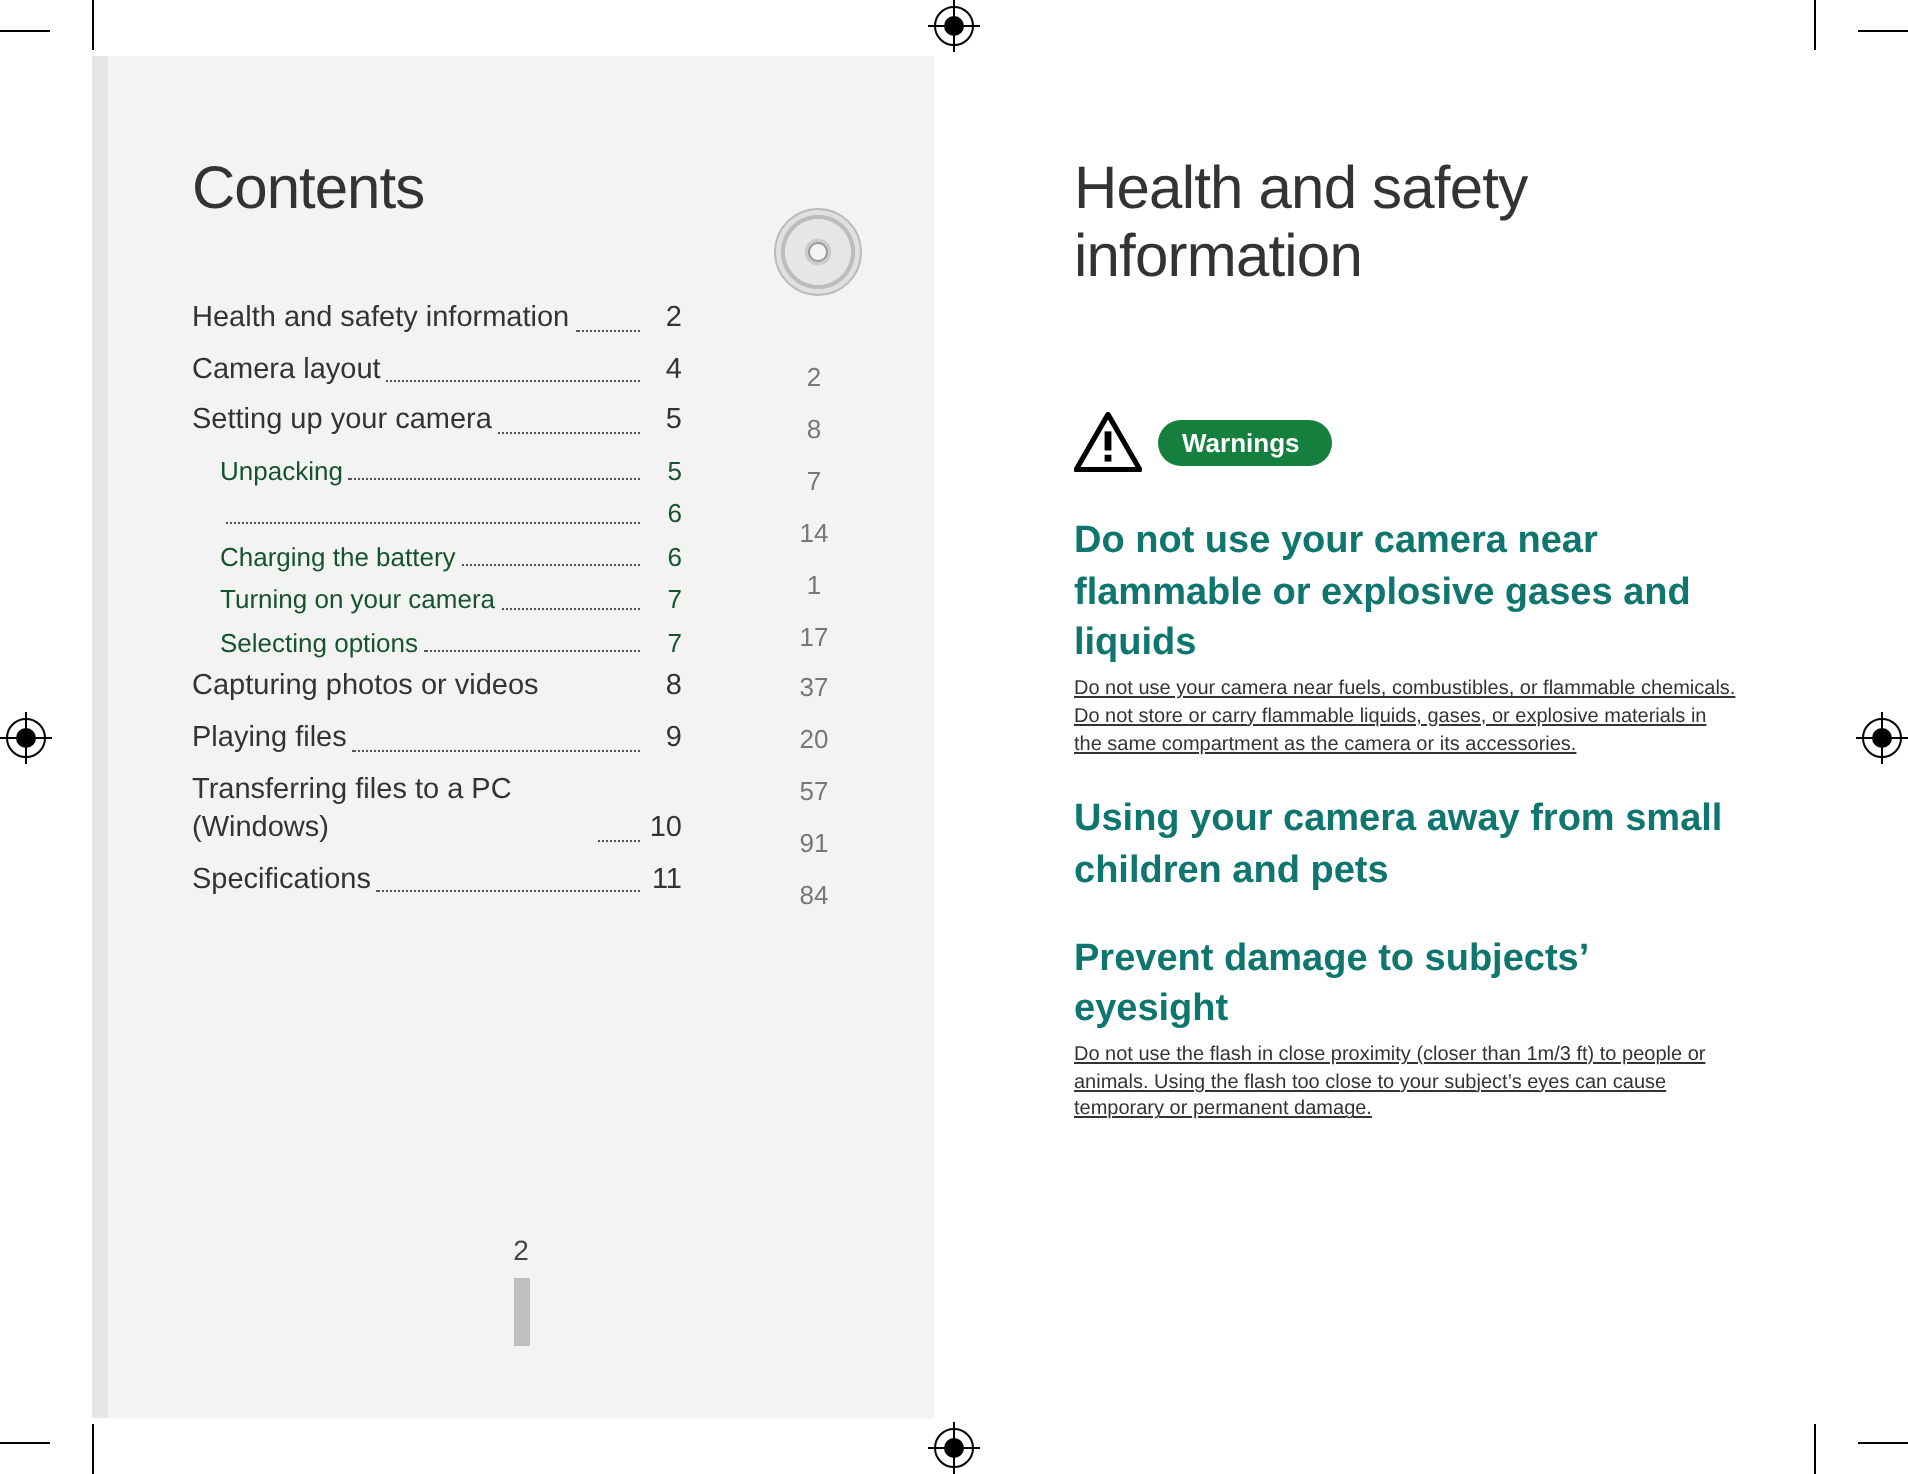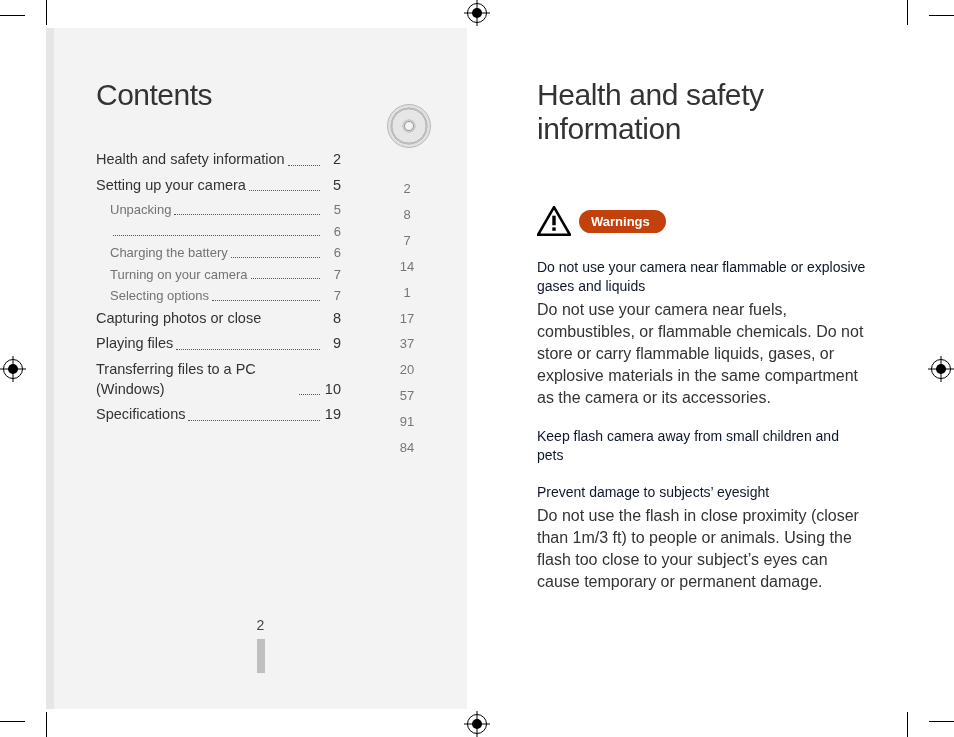--- a/index.html
+++ b/index.html
@@ -82,21 +82,21 @@
     line-height: 1.35;
   }
   .toc .entry .label { flex: 0 1 auto; }
   .toc .entry .leaders {
     flex: 1;
     border-bottom: 1.4px dotted #555555;
     margin: 0 3px 4px 3px;
     min-width: 8px;
   }
   .toc .entry .pg { flex: 0 0 auto; text-align: right; min-width: 18px;}
-  .toc .sub { padding-left: 14px; font-size: 13px; color: #737373;}
+  .toc .sub { padding-left: 14px; font-size: 13px; color: #14532d;}
   .toc .sub .entry { margin-bottom: 4px; }
   .toc .entry.wide .label { max-width: 200px; }
 
   .extra-col {
     position: absolute;
     top: 148px;
     right: 42px;
     width: 36px;
     text-align: center;
     font-size: 13px;
@@ -157,40 +157,41 @@
     display: flex;
     align-items: center;
     gap: 8px;
     margin-bottom: 22px;
   }
   .warn-triangle {
     width: 34px; height: 30px; position: relative;
   }
   .warn-triangle svg { width:100%; height:100%; }
   .warn-pill {
-    background: #c2410c;
+    background: #15803d;
     color: #ffffff;
     font-size: 13px;
     font-weight: bold;
     padding: 4px 16px 4px 12px;
     border-radius: 12px;
   }
 
   .safety-block { margin-bottom: 18px; max-width: 360px;}
   .safety-block .sb-title {
-    font-size: 14px;
-    font-weight: normal;
-    color: #0f172a;
+    font-size: 19px;
+    font-weight: bold;
+    color: #0f766e;
     line-height: 1.35;
     margin-bottom: 3px;
   }
   .safety-block .sb-body {
-    font-size: 16px;
+    font-size: 10px;
     color: #333333;
     line-height: 1.38;
+    text-decoration: underline;
   }
 </style>
 </head>
 <body>
 
 <div class="crop tl-h"></div>
 <div class="crop tl-v"></div>
 <div class="crop tr-h"></div>
 <div class="crop tr-v"></div>
 <div class="crop bl-h"></div>
@@ -224,20 +225,25 @@
     <h1 class="contents-title">Contents</h1>
 
     <div class="toc">
 
       <div class="entry wide">
         <span class="label">Health and safety information</span>
         <span class="leaders"></span>
         <span class="pg">2</span>
       </div>
 
+      <div class="entry">
+        <span class="label">Camera layout</span>
+        <span class="leaders"></span>
+        <span class="pg">4</span>
+      </div>
 
       <div class="entry">
         <span class="label">Setting up your camera</span>
         <span class="leaders"></span>
         <span class="pg">5</span>
       </div>
 
       <div class="sub">
         <div class="entry">
           <span class="label">Unpacking</span>
@@ -259,41 +265,41 @@
           <span class="pg">7</span>
         </div>
         <div class="entry">
           <span class="label">Selecting options</span>
           <span class="leaders"></span>
           <span class="pg">7</span>
         </div>
       </div>
 
       <div class="entry">
-        <span class="label">Capturing photos or close</span>
+        <span class="label">Capturing photos or videos</span>
         <span class="leaders" style="border:none;"></span>
         <span class="pg">8</span>
       </div>
 
       <div class="entry">
         <span class="label">Playing files</span>
         <span class="leaders"></span>
         <span class="pg">9</span>
       </div>
 
       <div class="entry wide">
         <span class="label">Transferring files to a PC (Windows)</span>
         <span class="leaders"></span>
         <span class="pg">10</span>
       </div>
 
       <div class="entry">
         <span class="label">Specifications</span>
         <span class="leaders"></span>
-        <span class="pg">19</span>
+        <span class="pg">11</span>
       </div>
     </div>
 
     <div class="extra-col">
       <span class="n">2</span>
       <span class="n">8</span>
       <span class="n"></span>
       <span class="n">7</span>
       <span class="n"></span>
       <span class="n">14</span>
@@ -326,21 +332,21 @@
       </span>
       <span class="warn-pill">Warnings</span>
     </div>
 
     <div class="safety-block">
       <div class="sb-title">Do not use your camera near flammable or explosive gases and liquids</div>
       <div class="sb-body">Do not use your camera near fuels, combustibles, or flammable chemicals. Do not store or carry flammable liquids, gases, or explosive materials in the same compartment as the camera or its accessories.</div>
     </div>
 
     <div class="safety-block">
-      <div class="sb-title">Keep flash camera away from small children and pets</div>
+      <div class="sb-title">Using your camera away from small children and pets</div>
     </div>
 
     <div class="safety-block">
       <div class="sb-title">Prevent damage to subjects’ eyesight</div>
       <div class="sb-body">Do not use the flash in close proximity (closer than 1m/3 ft) to people or animals. Using the flash too close to your subject’s eyes can cause temporary or permanent damage.</div>
     </div>
   </div>
 
 </div>
 

